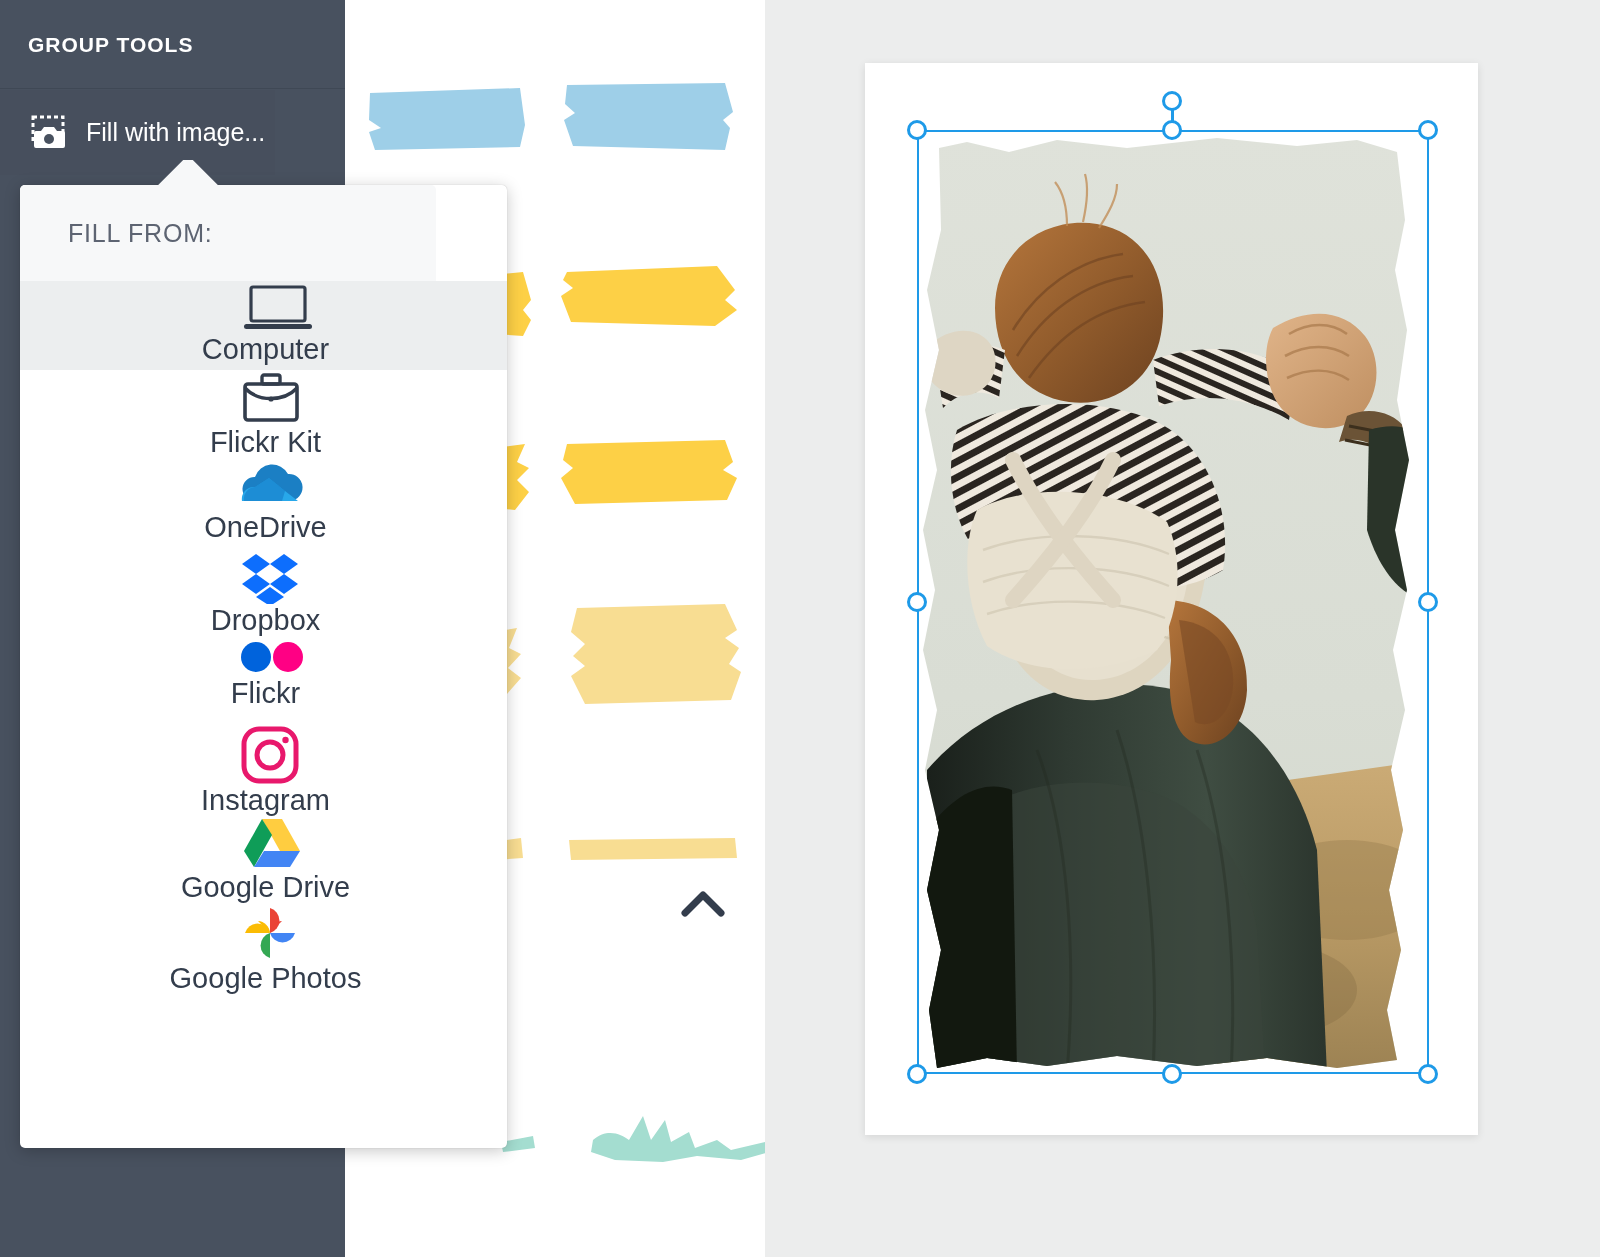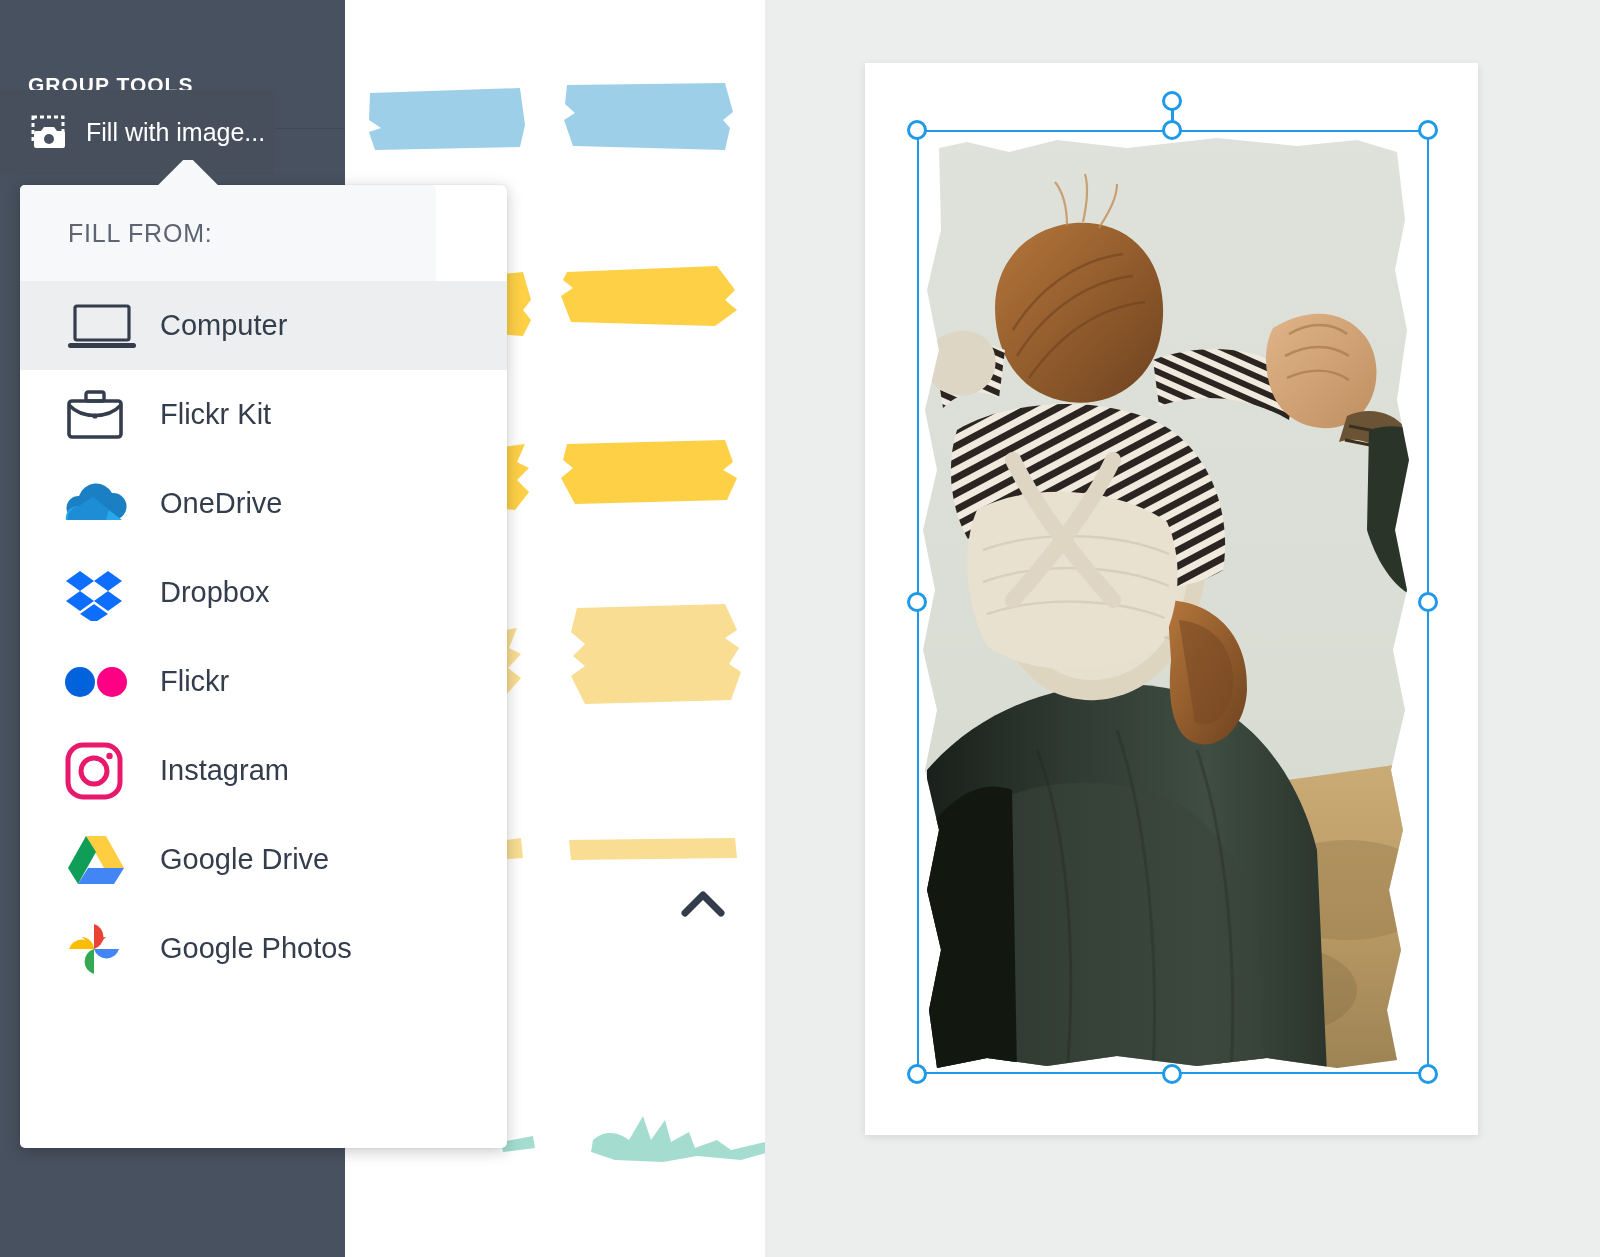--- a/index.html
+++ b/index.html
@@ -24,21 +24,20 @@
 
   
   .sidebar {
     position: absolute; left: 0; top: 0; width: 345px; height: 1257px;
     background: #48515f;
     z-index: 5;
   }
   .sidebar-header {
     position: absolute; left: 0; top: 0; width: 345px; height: 89px;
     border-bottom: 1px solid #3f4855;
-    margin-top: 40px;
   }
   .sidebar-header-label {
     position: absolute; left: 28px; top: 33px;
     color: #ffffff; font-size: 21px; letter-spacing: 1.0px; font-weight: 700;
   }
   .sidebar-row {
     position: absolute; left: 0; top: 90px; width: 275px; height: 85px;
     background: #474f5d;
     display: flex; align-items: center;
     cursor: pointer;
@@ -72,21 +71,21 @@
     border-radius: 5px 5px 0 0;
   }
   .flyout-title {
     position: absolute; left: 48px; top: 34px;
     color: #5d6472; font-size: 25px; letter-spacing: 0.8px; font-weight: 400;
   }
 
   .fl-list { position: absolute; left: 0; top: 96px; width: 487px; }
   .fl-item {
     position: relative; width: 487px; height: 89px;
-    display: flex; align-items: center; cursor: pointer;
+    display: flex; align-items: center; cursor: pointer; flex-direction: column;
   }
   .fl-item.selected { background: #eceeef; }
   .fl-ico {
     width: 92px; margin-left: 44px;
     display: flex; align-items: center; justify-content: flex-start;
   }
   .fl-lbl {
     font-size: 29px; color: #333d4c; font-weight: 400; margin-left: 4px;
   }
 

